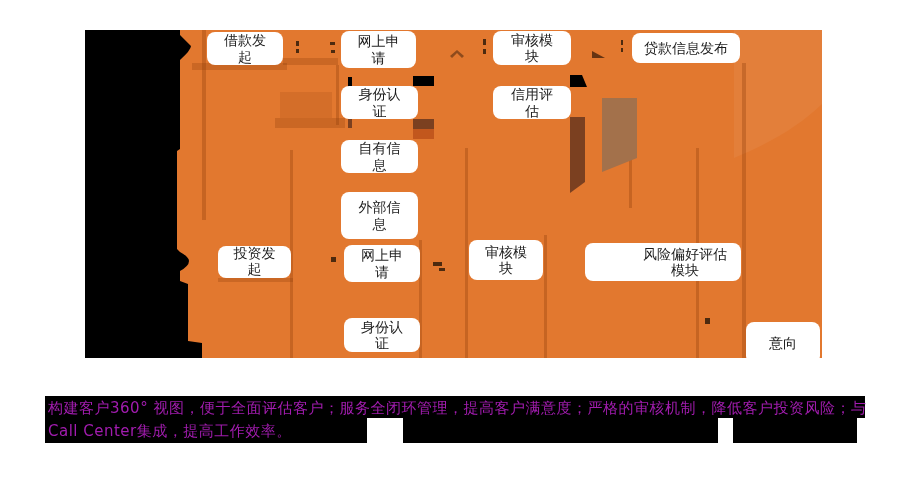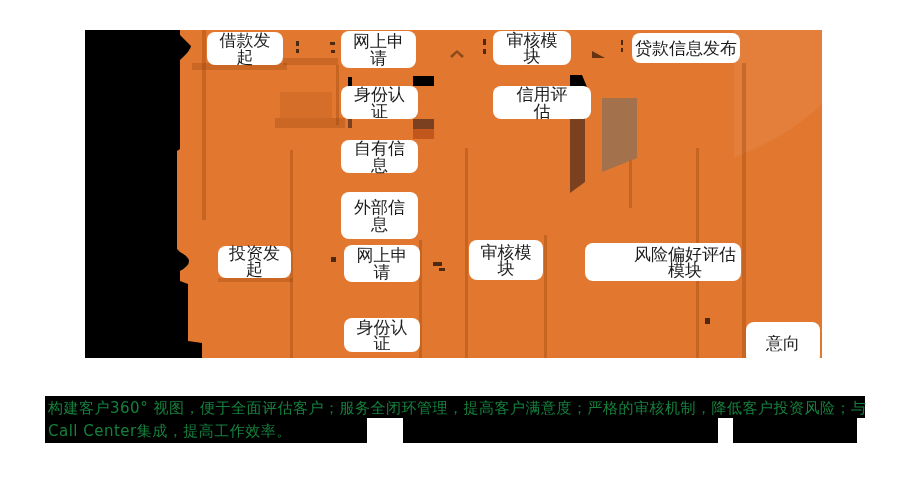--- a/index.html
+++ b/index.html
@@ -1,31 +1,31 @@
 <!DOCTYPE html>
 <html><head>
 <meta charset="utf-8">
 <style>
   html,body{margin:0;padding:0;background:#fff;}
   .stage{position:relative;width:920px;height:480px;background:#ffffff;overflow:hidden;
          font-family:"DejaVu Sans",sans-serif;}
   .diagram{position:absolute;left:85px;top:30px;width:737px;height:328px;background:#E2782F;}
   .artifacts{position:absolute;left:0;top:0;width:737px;height:328px;}
   .node{position:absolute;background:#ffffff;border-radius:8px;display:flex;align-items:center;
-        justify-content:center;text-align:center;color:#1C1C1C;font-size:17px;line-height:16.5px;
+        justify-content:center;text-align:center;color:#1C1C1C;font-size:14px;line-height:16.5px;
         white-space:pre-line;}
   .cap-black{position:absolute;background:#000;}
-  .cap-text{position:absolute;color:#15803d;font-size:15px;letter-spacing:0.5px;white-space:nowrap;}
+  .cap-text{position:absolute;color:#a21caf;font-size:15px;letter-spacing:0.5px;white-space:nowrap;}
   
   .n0{left:122px;top:2px;width:76px;height:33px;}
   .n1{left:256px;top:1px;width:75px;height:37px;}
   .n2{left:408px;top:1px;width:78px;height:34px;}
   .n3{left:547px;top:3px;width:108px;height:30px;}
   .n4{left:256px;top:56px;width:77px;height:33px;}
-  .n5{left:408px;top:56px;width:98px;height:33px;}
+  .n5{left:408px;top:56px;width:78px;height:33px;}
   .n6{left:256px;top:110px;width:77px;height:33px;}
   .n7{left:256px;top:162px;width:77px;height:47px;}
   .n8{left:133px;top:216px;width:73px;height:32px;font-family:Liberation Serif, serif;}
   .n9{left:259px;top:215px;width:76px;height:37px;}
   .n10{left:384px;top:210px;width:74px;height:40px;}
   .n11{left:500px;top:213px;width:112px;height:38px;padding-left:44px;}
   .n12{left:661px;top:216px;width:74px;height:34px;}
   .n13{left:259px;top:288px;width:76px;height:34px;}
   .n14{left:661px;top:292px;width:74px;height:42px;}
 </style>

